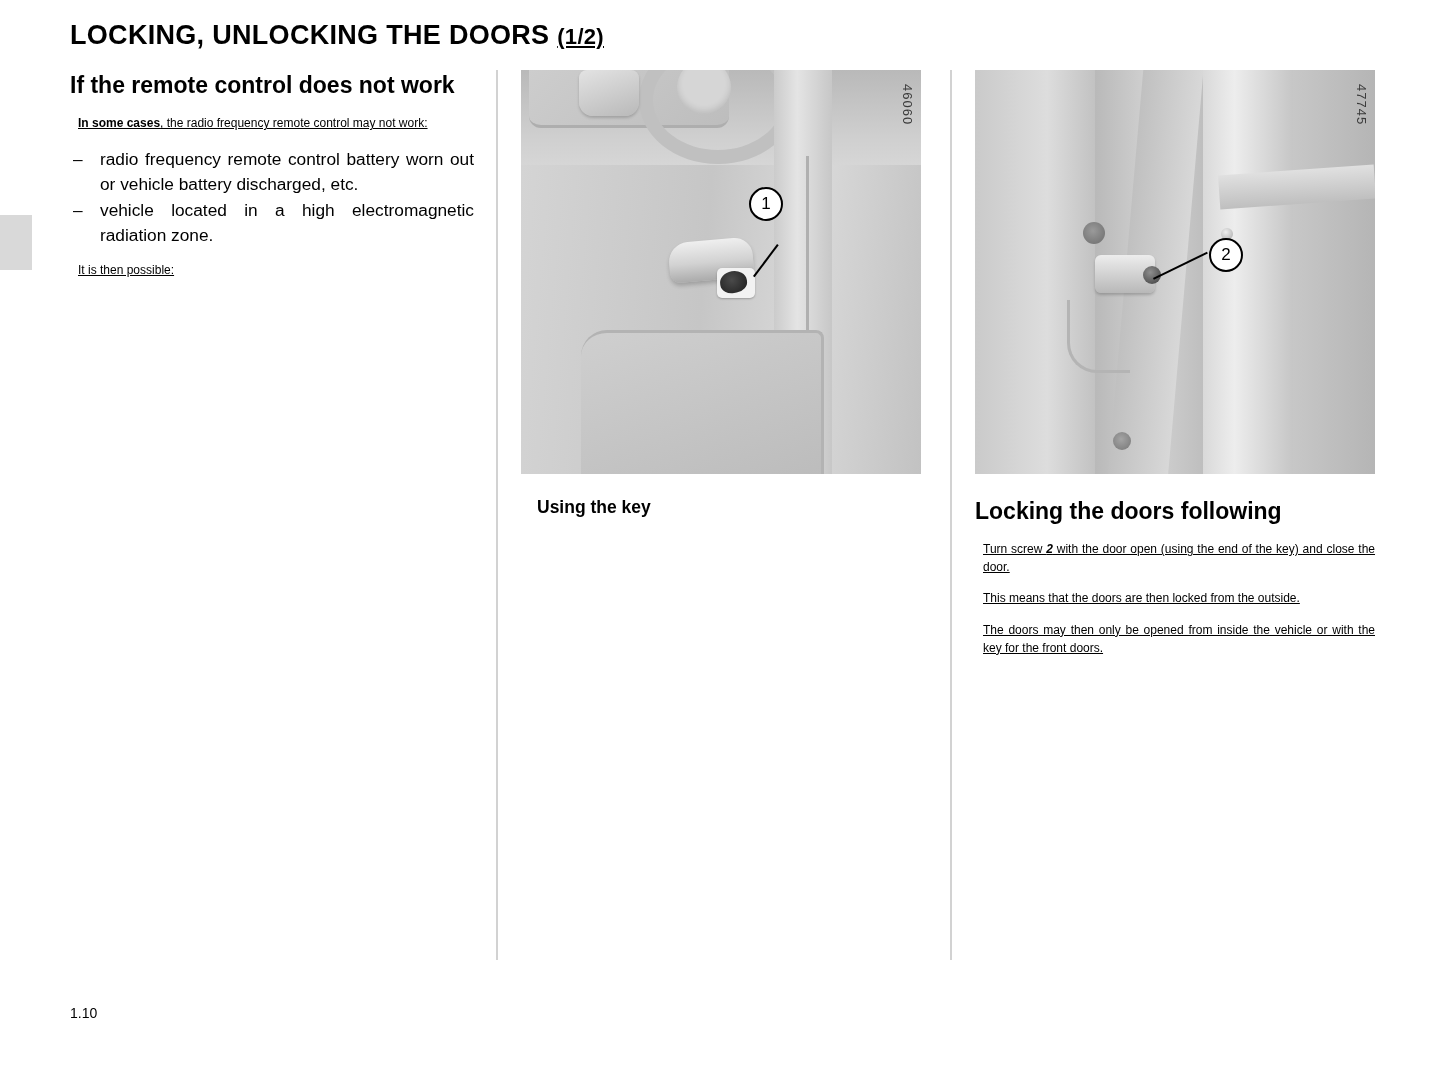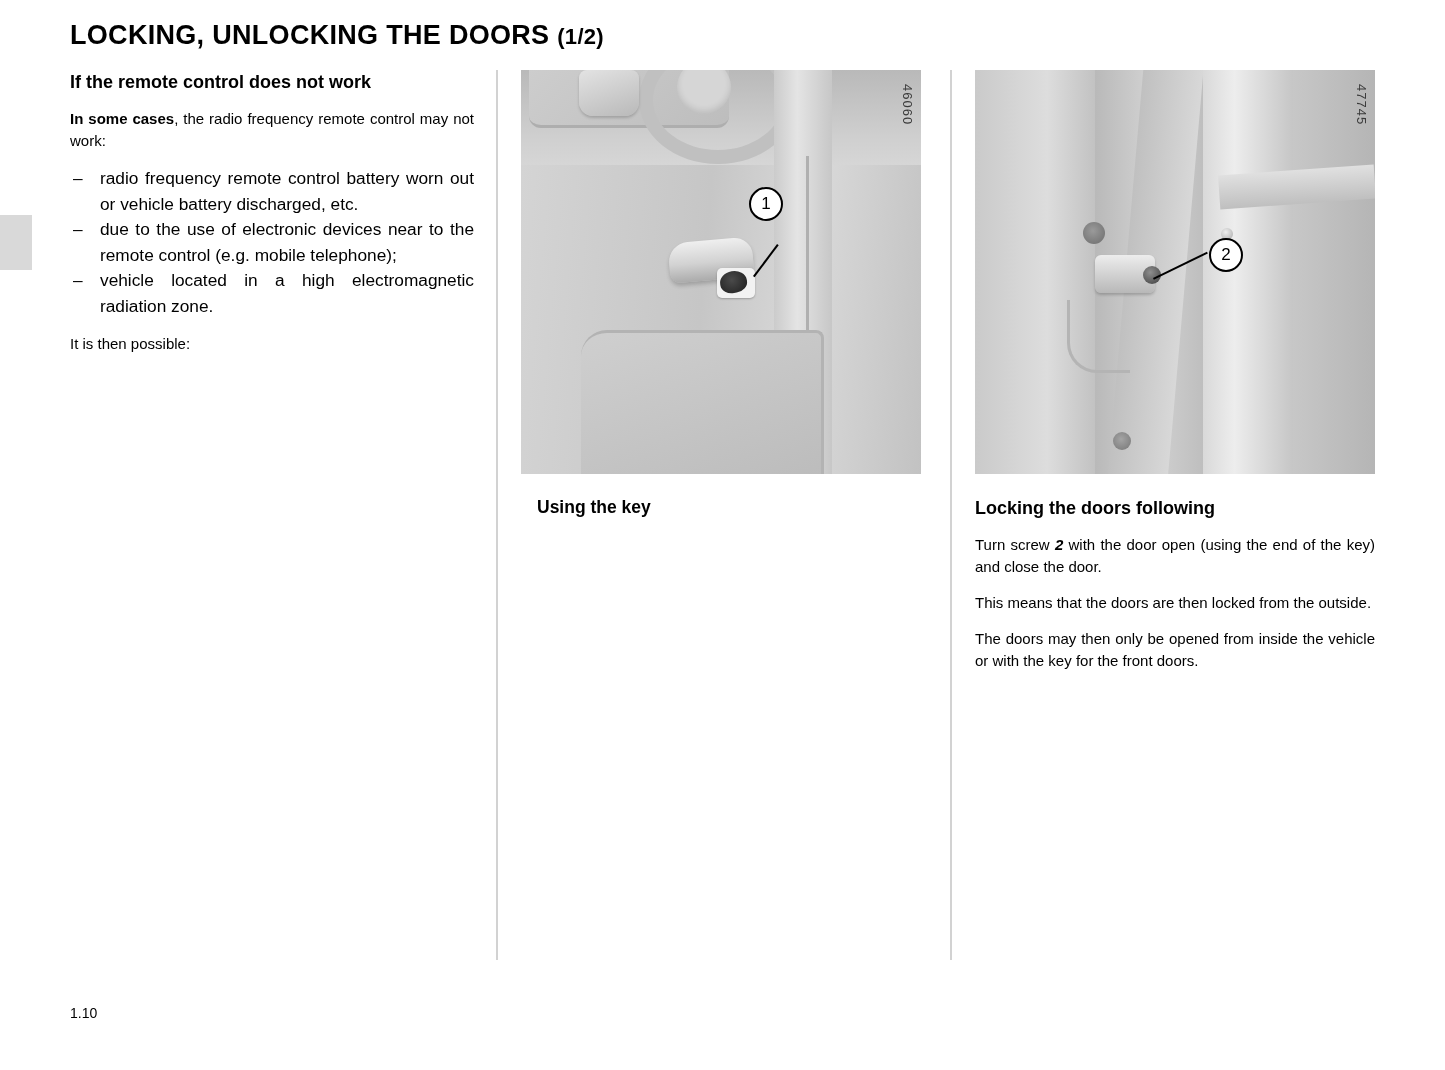--- a/index.html
+++ b/index.html
@@ -22,20 +22,21 @@
     left: 70px;
     top: 20px;
     font-size: 27px;
     font-weight: bold;
     letter-spacing: 0.3px;
     white-space: nowrap;
   }
   .page-title .sub {
     font-size: 22px;
     font-weight: bold;
+    text-decoration: underline;
   }
 
   
   .side-tab {
     position: absolute;
     left: 0;
     top: 215px;
     width: 32px;
     height: 55px;
     background: #d9d9d9;
@@ -53,37 +54,38 @@
   
   .col {
     position: absolute;
     top: 70px;
   }
   .col-left  { left: 70px;  width: 404px; }
   .col-mid   { left: 521px; width: 402px; }
   .col-right { left: 975px; width: 400px; }
 
   h2.sec-head {
-    font-size: 18px;
+    font-size: 23px;
     font-weight: bold;
     margin: 0 0 14px 0;
     line-height: 1.35;
   }
   h3.sub-head {
     font-size: 17.5px;
     font-weight: bold;
     margin: 0 0 16px 16px;
     line-height: 1.3;
   }
   p.body {
-    font-size: 15px;
+    font-size: 12px;
     line-height: 1.47;
-    margin: 0 0 14px 0;
+    margin: 0 0 14px 8px;
     text-align: justify;
     text-justify: inter-word;
+    text-decoration: underline;
   }
   p.body.last { margin-bottom: 0; }
   .bold { font-weight: bold; }
   .ital-bold { font-weight: bold; font-style: italic; }
 
   ul.dash {
     list-style: none;
     margin: 0 0 14px 0;
     padding: 0;
   }
@@ -307,21 +309,20 @@
 
 <div class="col col-left">
   <h2 class="sec-head">If the remote control does not work</h2>
 
   <p class="body">
     <span class="bold">In some cases</span><span>, the radio frequency remote control may not work:</span>
   </p>
 
   <ul class="dash tight">
     <li>radio frequency remote control battery worn out or vehicle battery discharged, etc.</li>
-    <li>due to the use of electronic devices near to the remote control (e.g. mobile telephone);</li>
     <li>vehicle located in a high electromagnetic radiation zone.</li>
   </ul>
 
   <p class="body">It is then possible:</p>
 
 </div>
 
 <div class="col col-mid">
 
   <div class="figure">

